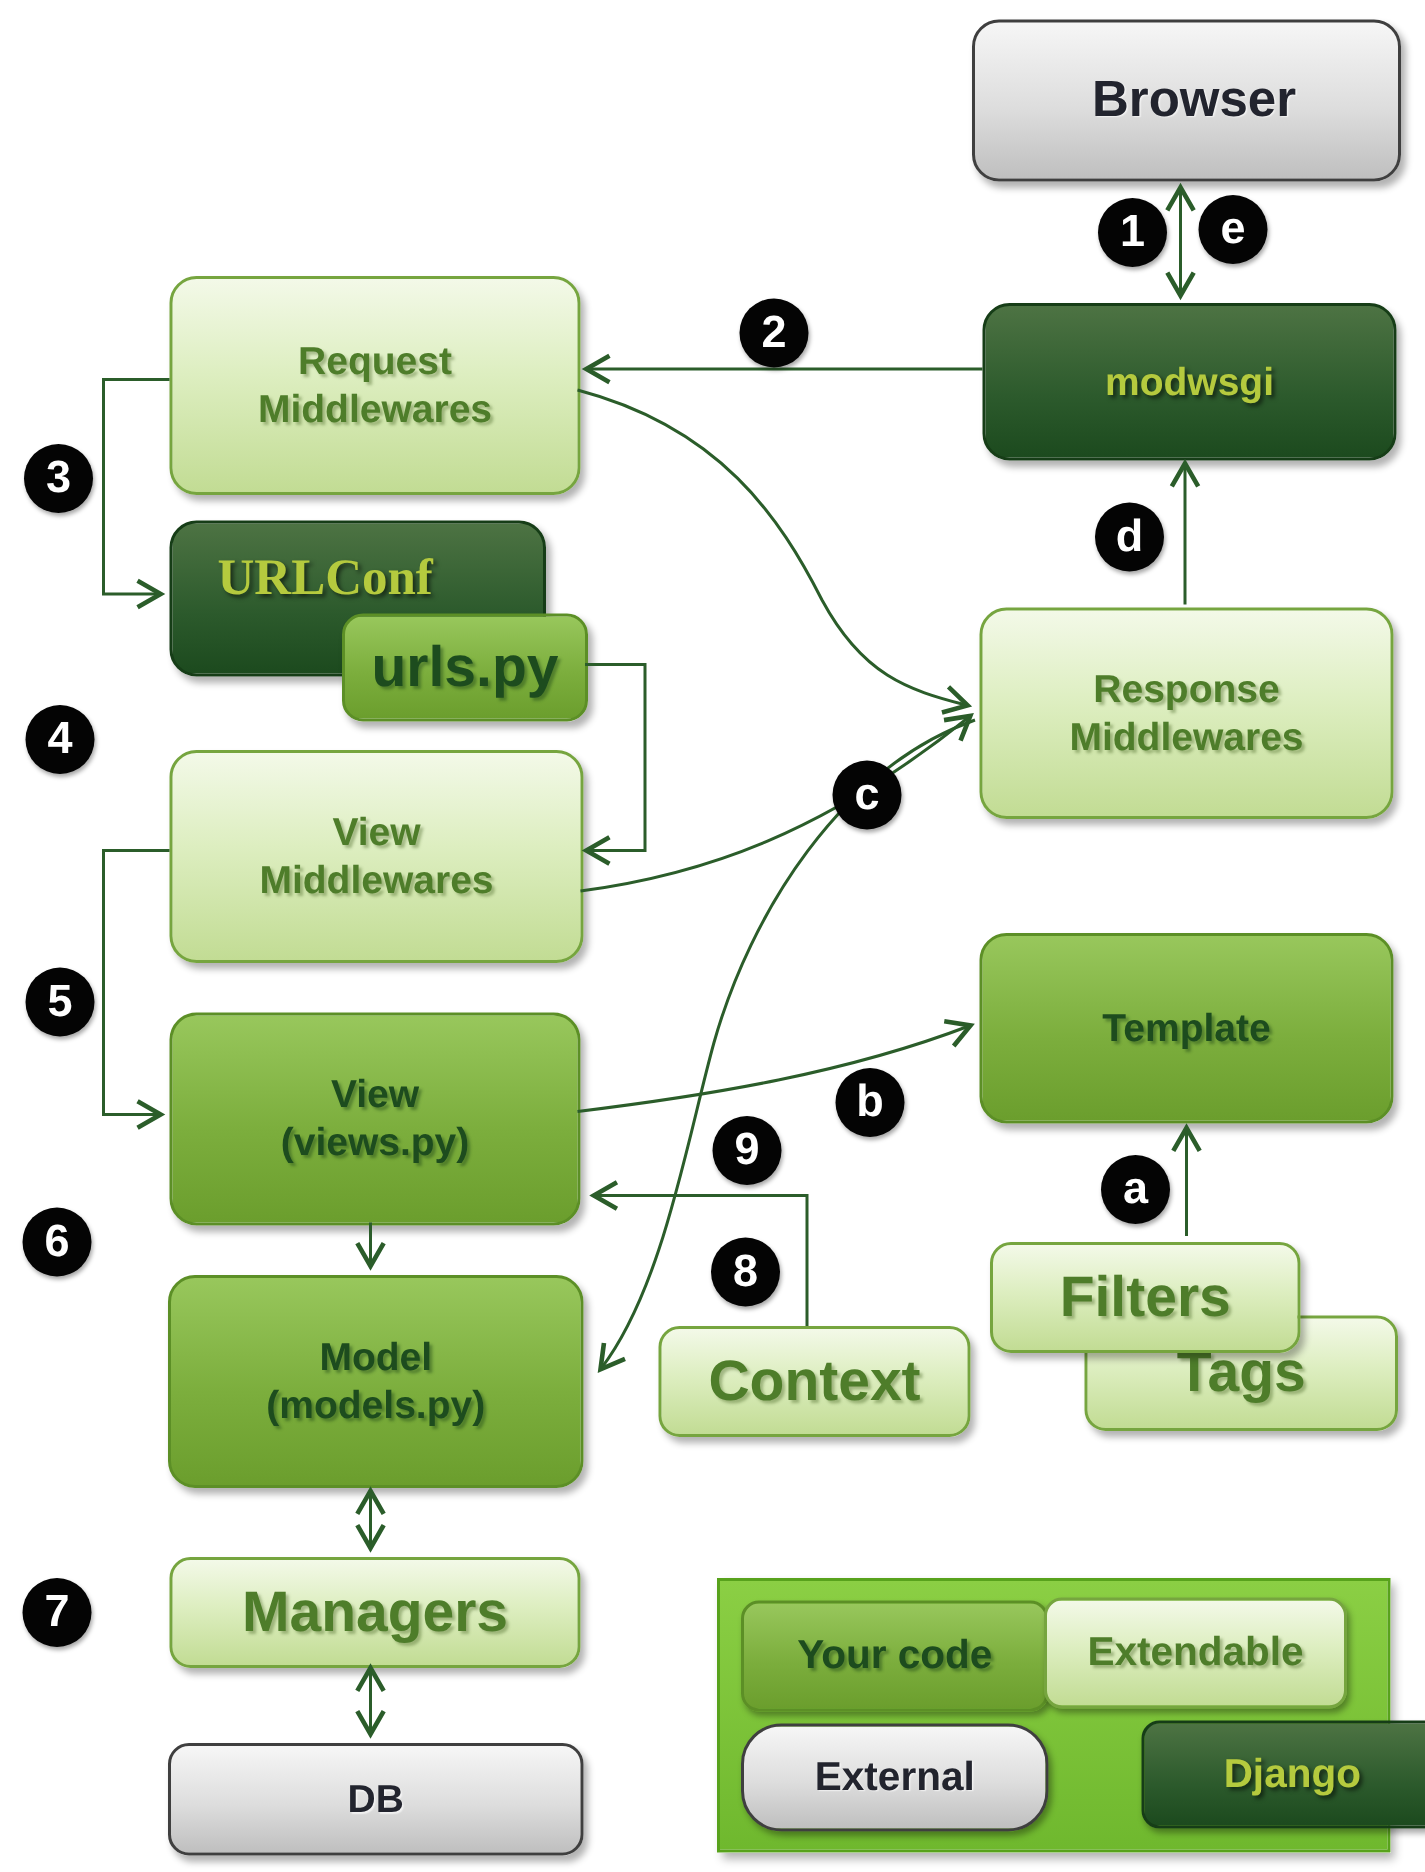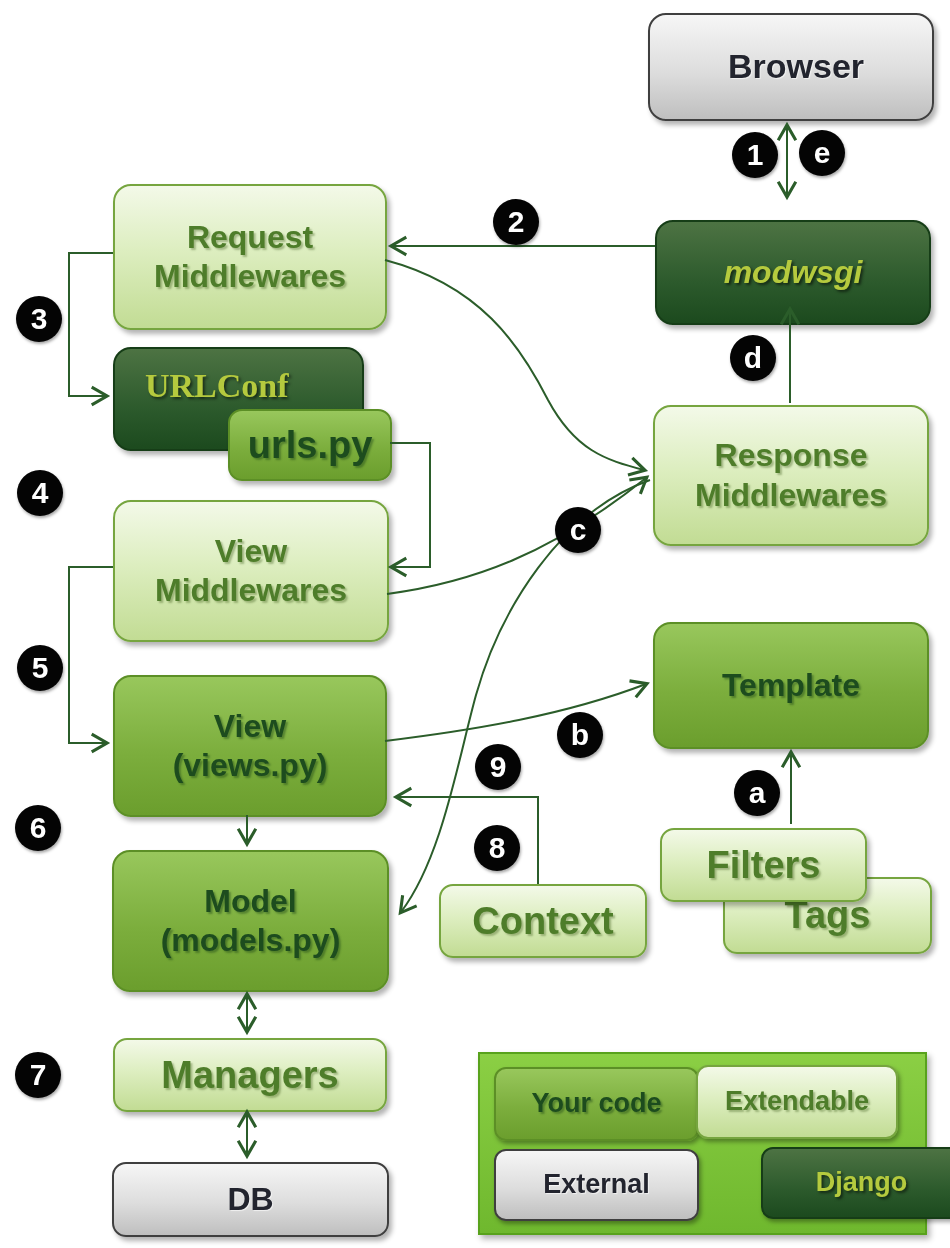--- a/index.html
+++ b/index.html
@@ -25,21 +25,21 @@
   .django{
     background:linear-gradient(180deg,#4d7343 0%,#2c5a2c 60%,#1c4a1e 100%);
     border:2px solid #163d17;color:#b5ca3e;
     text-shadow:2px 2px 3px rgba(0,0,0,0.55);
   }
   .external{
     background:linear-gradient(180deg,#f6f6f6 0%,#dddddd 55%,#bfbfbf 100%);
     border:2px solid #3f3f3f;color:#22242e;
     text-shadow:1px 1px 1px rgba(255,255,255,0.65);
   }
-  .fs34{font-size:34px;} .fs32{font-size:32px;} .fs30{font-size:38px;}
+  .fs34{font-size:34px;} .fs32{font-size:26px;} .fs30{font-size:38px;}
   #node-urlconf{align-items:flex-start;justify-content:flex-start;padding:16px 0 0 30px;box-sizing:border-box;}
   .badge{
     position:absolute;width:46px;height:46px;border-radius:50%;background:#040404;
     color:#ffffff;display:flex;align-items:center;justify-content:center;
     font-size:30px;font-weight:bold;box-shadow:1px 2px 3px rgba(0,0,0,0.35);
     font-family:"Liberation Sans", sans-serif;
   }
   #connectors{position:absolute;left:0;top:0;width:950px;height:1248px;pointer-events:none;}
   #legend{
     position:absolute;left:478px;top:1052px;width:449px;height:183px;
@@ -54,21 +54,21 @@
 </style>
 </head>
 <body>
 
 <div id="canvas">
 
   <div class="node external fs34" id="node-browser" style="left:648px;top:13px;width:272px;height:104px;padding-left:10px;">
     <span>Browser</span>
   </div>
 
-  <div class="node django fs32" id="node-modwsgi" style="left:655px;top:220px;width:272px;height:101px;font-style:italic;">
+  <div class="node django fs32" id="node-modwsgi" style="left:655px;top:202px;width:272px;height:101px;">
     <span>modwsgi</span>
   </div>
 
   <div class="node extendable fs32" id="node-request-middlewares" style="left:113px;top:184px;width:270px;height:142px;">
     <span>Request
 Middlewares</span>
   </div>
 
   <div class="node django fs34" id="node-urlconf" style="left:113px;top:347px;width:251px;height:104px;font-family:Liberation Serif, serif;">
     <span>URLConf</span>
@@ -190,21 +190,21 @@
       <span>d</span>
     </div>
 
   <div id="legend">
     <div class="legend-item your-code" style="left:14px;top:13px;width:201px;height:70px;">
       <span>Your code</span>
     </div>
     <div class="legend-item extendable" style="left:216px;top:11px;width:198px;height:70px;">
       <span>Extendable</span>
     </div>
-    <div class="legend-item external" style="left:14px;top:95px;width:201px;height:68px;">
+    <div class="legend-item external" style="left:14px;top:95px;width:201px;height:68px;border-radius:27px;">
       <span>External</span>
     </div>
     <div class="legend-item django" style="left:236px;top:93px;width:197px;height:68px;margin-left:45px;">
       <span>Django</span>
     </div>
   </div>
 
 </div>
 
 </body></html>

